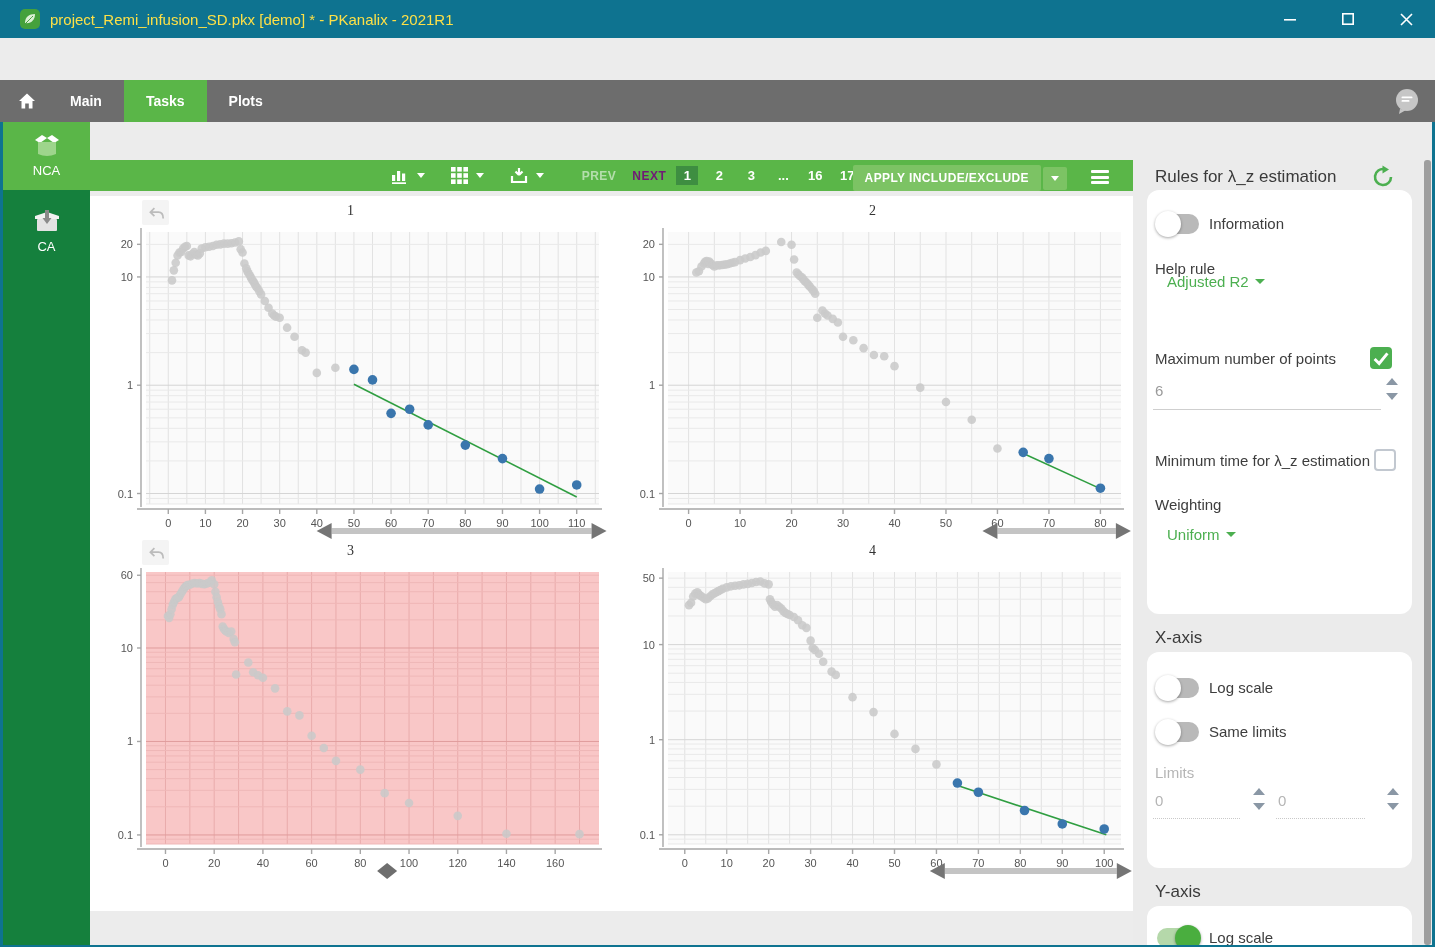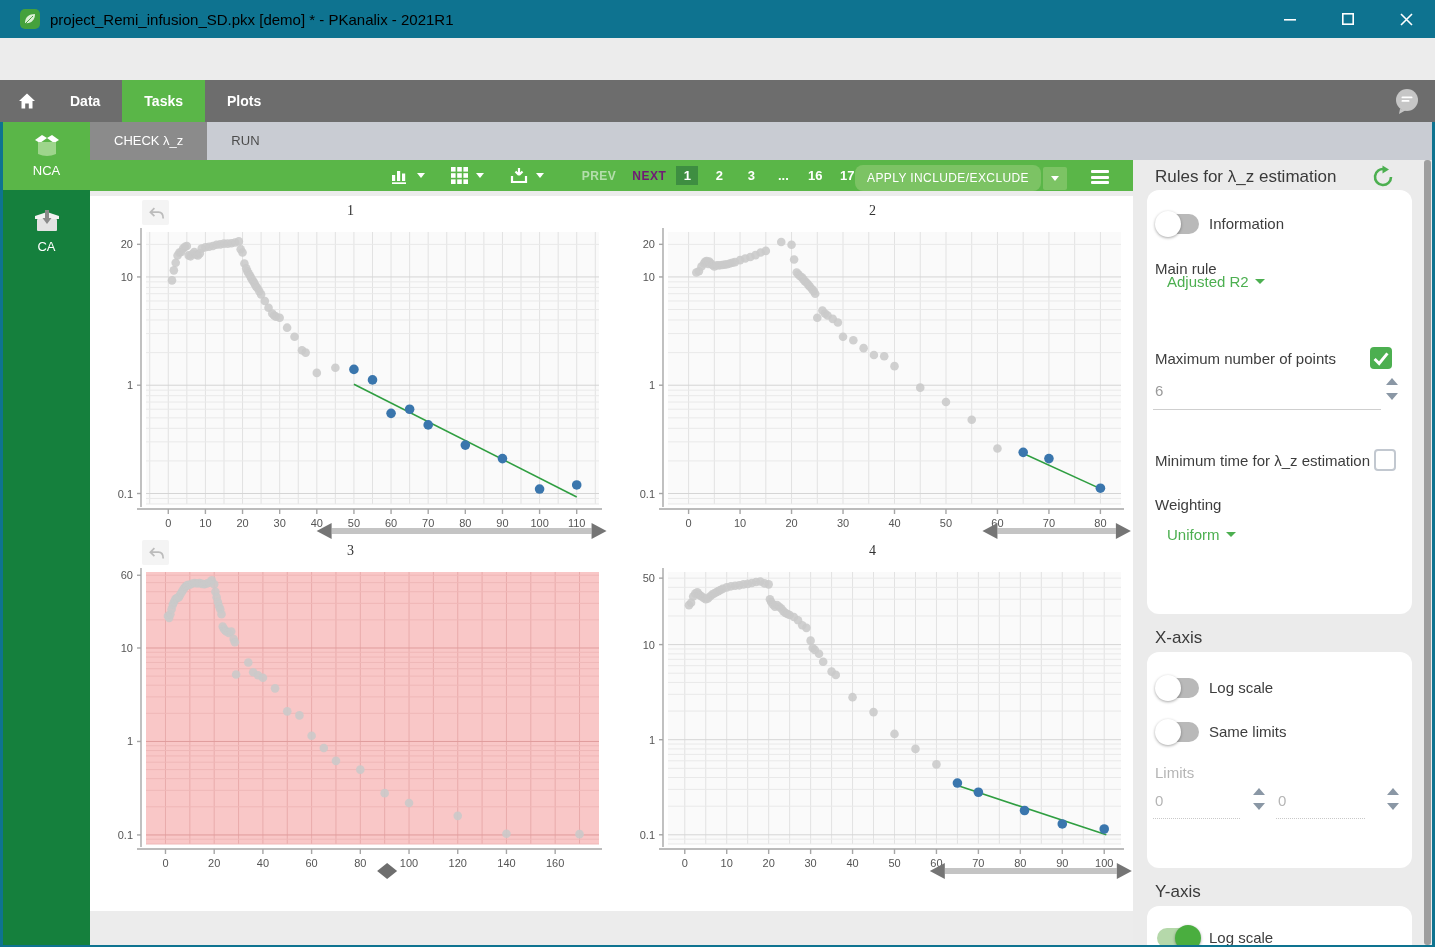--- a/index.html
+++ b/index.html
@@ -1,20 +1,20 @@
 <!DOCTYPE html>
 <html><head>
 <meta charset="utf-8">
 <style>
   html,body{margin:0;padding:0;background:#222;}
   #app{position:relative;width:1435px;height:947px;font-family:"Liberation Sans",sans-serif;background:#ececec;overflow:hidden;}
   
   .titlebar{position:absolute;left:0;top:0;width:1435px;height:38px;background:#0e7390;display:flex;align-items:center;}
   .titlebar .logo{margin-left:20px;width:20px;height:20px;}
-  .title-text{color:#000000;font-size:15px;margin-left:10px;}
+  .title-text{color:#fde047;font-size:15px;margin-left:10px;}
   .win-btns{position:absolute;right:0;top:0;height:38px;display:flex;}
   .wbtn{width:58px;height:38px;display:flex;align-items:center;justify-content:center;cursor:pointer;}
   .menubar{position:absolute;left:0;top:38px;width:1435px;height:42px;background:#232323;display:flex;align-items:center;}
   .menu-item{color:#e2e2e2;font-size:15px;padding:0 22px;line-height:42px;cursor:pointer;}
   .tabbar{position:absolute;left:0;top:80px;width:1435px;height:42px;background:#6d6d6d;display:flex;align-items:center;}
   .home{width:42px;height:42px;display:flex;align-items:center;justify-content:center;margin-left:6px;cursor:pointer;}
   .tab{color:#fff;font-size:14px;padding:0 22px;line-height:42px;cursor:pointer;font-weight:bold;}
   .tab.active{background:#5ab648;}
   .chat{position:absolute;right:14px;top:7px;width:28px;height:28px;cursor:pointer;}
   
@@ -31,21 +31,21 @@
   .subtab.active{background:#8b8b8b;color:#fff;}
   .plot-toolbar{position:absolute;left:90px;top:160px;width:1043px;height:31px;background:#5ab648;display:flex;align-items:center;justify-content:center;}
   .tb-group{display:flex;align-items:center;margin-left:26px;gap:5px;cursor:pointer;}
   .caret-w{width:0;height:0;border-left:4px solid transparent;border-right:4px solid transparent;border-top:5px solid #fff;margin-left:3px;}
   .pager{display:flex;align-items:center;margin-left:38px;gap:10px;}
   .pg-prev{color:rgba(255,255,255,.55);font-size:12px;font-weight:bold;letter-spacing:.5px;cursor:default;}
   .pg-next{color:#701a75;font-size:12px;font-weight:bold;letter-spacing:.5px;cursor:pointer;margin-left:6px;}
   .pg-num{color:#fff;font-size:13px;font-weight:bold;min-width:20px;text-align:center;cursor:pointer;padding:2px 1px;}
   .pg-num.active{background:#3e8e41;}
   .apply-group{position:absolute;right:66px;top:5px;display:flex;align-items:center;}
-  .apply-btn{background:#7cc364;color:#fff;font-size:12px;font-weight:normal;letter-spacing:.4px;padding:6px 12px;border-radius:8px;cursor:pointer;}
+  .apply-btn{background:#7cc364;color:#fff;font-size:12px;font-weight:bold;letter-spacing:.4px;padding:6px 12px;border-radius:2px;cursor:pointer;}
   .apply-caret{background:#7cc364;margin-left:2px;border-radius:2px;padding:9px 8px;cursor:pointer;}
   .hamburger{position:absolute;right:24px;top:10px;width:18px;height:14px;cursor:pointer;display:flex;flex-direction:column;justify-content:space-between;}
   .hamburger div{height:3px;background:#fff;border-radius:1px;}
   
   .plots-area{position:absolute;left:90px;top:196px;width:1043px;height:715px;background:#fff;overflow:hidden;}
   .bottom-strip{position:absolute;left:90px;top:911px;width:1043px;height:34px;background:#ececec;}
   .plot-cell{position:absolute;width:521px;height:340px;}
   .plot-title{text-align:center;font-family:"Liberation Serif",serif;font-size:14px;color:#333;height:18px;line-height:18px;}
   .undo-btn{position:absolute;left:52px;top:-2px;width:27px;height:25px;background:#f4f4f4;border-radius:2px;display:flex;align-items:center;justify-content:center;cursor:pointer;}
   
@@ -104,21 +104,21 @@
     </div>
   </div>
 
 
   <div class="tabbar">
     <div class="home">
       <svg width="20" height="18" viewBox="0 0 20 18">
         <path d="M2 9 L10 1.5 L18 9 H15.5 V16.5 H11.8 V11.5 H8.2 V16.5 H4.5 V9 Z" fill="#fff"></path>
       </svg>
     </div>
-    <div class="tab">Data</div>
+    <div class="tab">Main</div>
     <div class="tab active">Tasks</div>
     <div class="tab">Plots</div>
     <div class="chat">
       <svg width="28" height="28" viewBox="0 0 28 28">
         <circle cx="14" cy="13" r="11" fill="#c6c6c6"></circle>
         <path d="M7 22 L6 27 L13 23 Z" fill="#c6c6c6"></path>
         <rect x="8.5" y="9.5" width="11" height="1.8" rx="0.9" fill="#fff"></rect>
         <rect x="8.5" y="13" width="8" height="1.8" rx="0.9" fill="#fff"></rect>
       </svg>
     </div>
@@ -138,24 +138,20 @@
       <svg width="28" height="24" viewBox="0 0 28 24">
         <polygon points="2,7 14,3 26,7 26,10 2,10" fill="#f2f2f2"></polygon>
         <rect x="4" y="10" width="20" height="12" rx="1" fill="#e3e3e3"></rect>
         <rect x="12" y="1" width="4" height="9" fill="#8a8a8a"></rect>
         <polygon points="9.5,9 18.5,9 14,15" fill="#8a8a8a"></polygon>
       </svg>
       <span>CA</span>
     </div>
   </div>
 
-  <div class="subtabs">
-    <div class="subtab active">CHECK λ_z</div>
-    <div class="subtab">RUN</div>
-  </div>
 
   <div class="plot-toolbar">
     <div class="tb-group">
       <svg width="18" height="16" viewBox="0 0 18 16">
         <rect x="1" y="7" width="3.2" height="6" fill="#fff"></rect>
           <rect x="6" y="3" width="3.2" height="10" fill="#fff"></rect>
           <rect x="11" y="5.5" width="3.2" height="7.5" fill="#fff"></rect>
           <rect x="1" y="14.3" width="14" height="1.7" fill="#fff"></rect>
       </svg>
       <div class="caret-w"></div>
@@ -811,21 +807,21 @@
         <polygon points="11.5,0.5 11.5,8.5 18,4.5" fill="#4caf50"></polygon>
       </svg>
     </div>
 
     <div class="card" style="top:30px;height:424px;">
       <div class="toggle" style="left:10px;top:24px;">
           <div class="knob"></div>
         </div>
       <div class="toggle-label" style="left:62px;top:25px;">Information</div>
 
-      <div class="row-label" style="top:70px;">Main rule</div>
+      <div class="row-label" style="top:70px;">Help rule</div>
       <div class="green-select" style="top:83px;">
         <span>Adjusted R2</span>
         <div class="caret-g"></div>
       </div>
 
       <div class="row-label" style="top:160px;">Maximum number of points</div>
       <div class="checkbox" style="left:223px;top:157px;">
         <svg width="22" height="22" viewBox="0 0 24 24">
             <polyline points="5,13 10,18 19,7" stroke="#fff" stroke-width="3.2" fill="none"></polyline>
           </svg>

